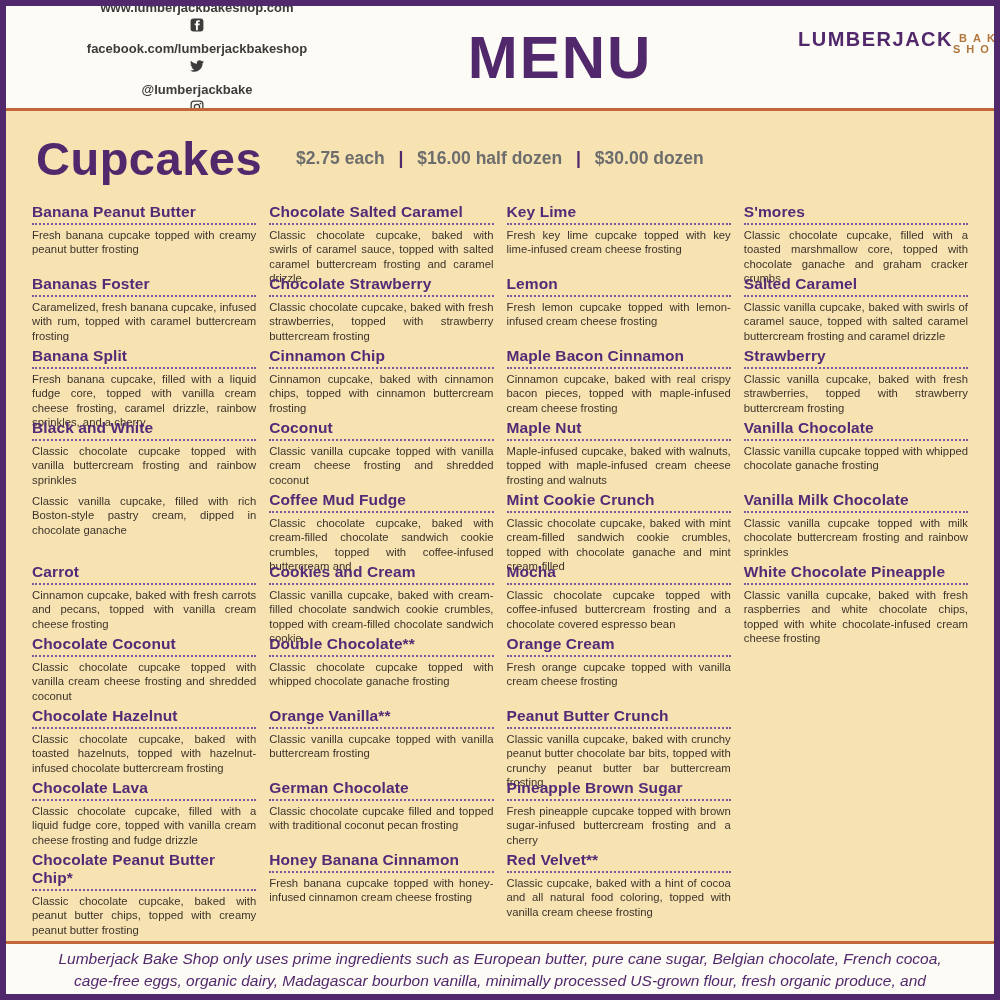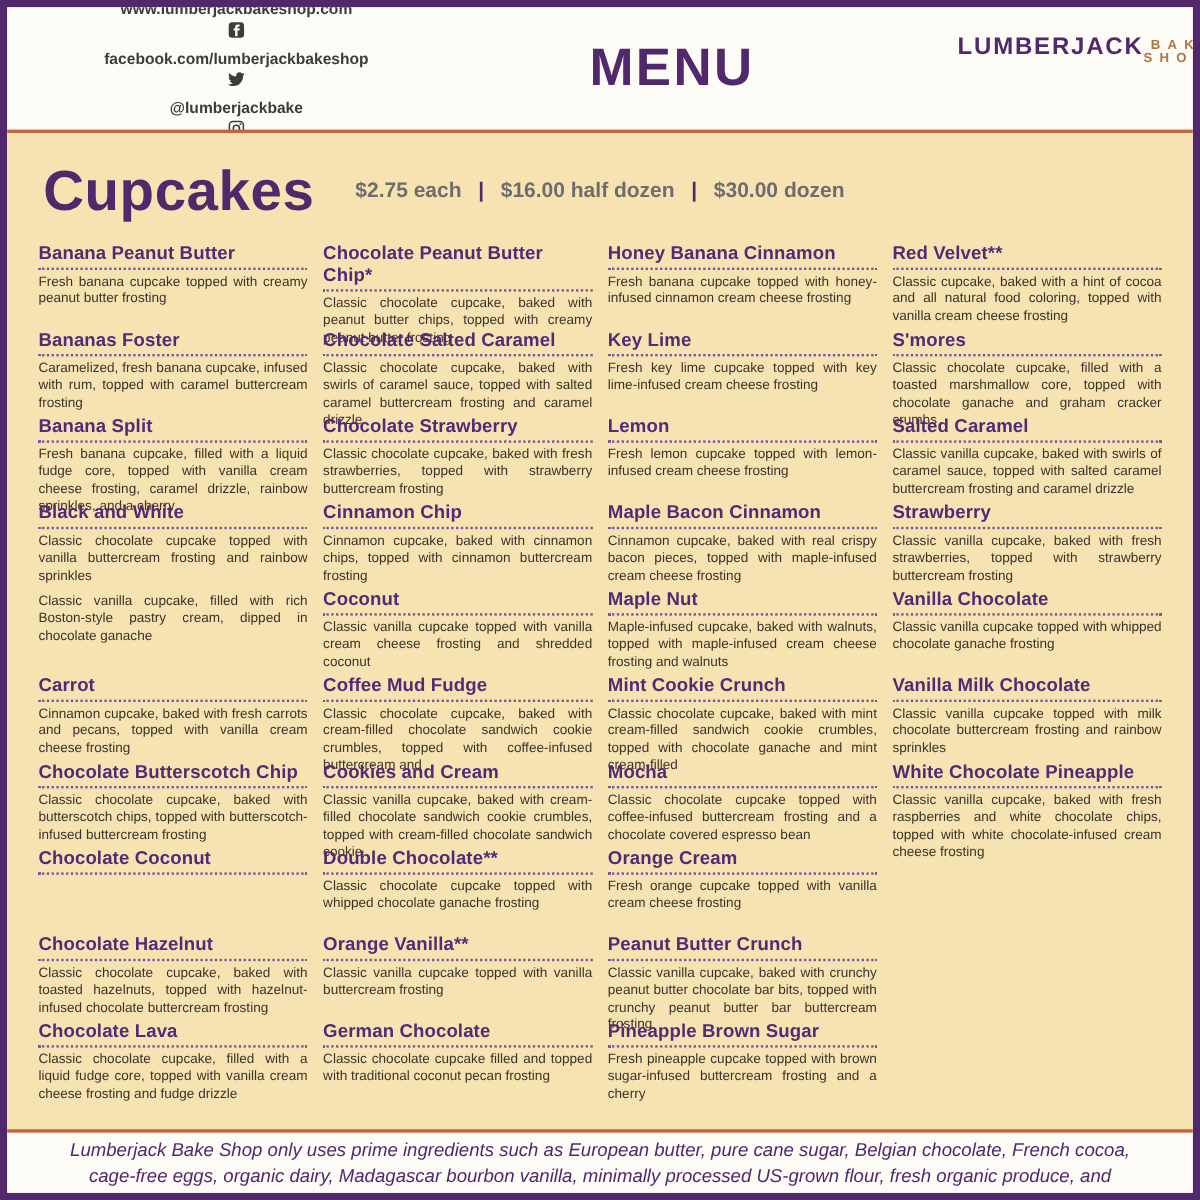--- a/index.html
+++ b/index.html
@@ -16,21 +16,21 @@
   .header{
     height:102px;flex:none;background:#fdfbf5;
     display:flex;align-items:center;
     padding:0 26px;
   }
   .social{display:flex;flex-direction:column;justify-content:center;gap:3px;width:330px;}
   .social-row{display:flex;align-items:center;gap:9px;color:#3c3c3c;font-size:13px;font-weight:600;flex-direction:column;}
   .social-row .ic{width:14px;height:14px;flex:none;display:flex;align-items:center;justify-content:center;}
   .menu-title{
     flex:1;text-align:center;color:#52286d;
-    font-size:44px;font-weight:800;letter-spacing:2px;
+    font-size:60px;font-weight:800;letter-spacing:2px;
     margin-right:40px;
   }
   .logo{width:170px;flex:none;display:flex;flex-direction:row;align-items:flex-start;line-height:1;}
   .logo-rings{margin-bottom:2px;}
   .logo-name{color:#52286d;font-size:20px;font-weight:800;letter-spacing:1.5px;}
   .logo-sub{color:#b0763f;font-size:11px;font-weight:700;letter-spacing:6px;margin-top:4px;text-indent:6px;}
   .rule{height:3px;background:#c2673c;flex:none;}
   
   .menu-section{
     flex:none;height:830px;background:#f7e3b2;
@@ -167,25 +167,22 @@
           <p class="item-desc">Classic chocolate cupcake topped with vanilla buttercream frosting and rainbow sprinkles</p>
         </div>
         <div class="menu-item">
           <p class="item-desc">Classic vanilla cupcake, filled with rich Boston-style pastry cream, dipped in chocolate ganache</p>
         </div>
         <div class="menu-item">
           <h3 class="item-name">Carrot</h3>
           <p class="item-desc">Cinnamon cupcake, baked with fresh carrots and pecans, topped with vanilla cream cheese frosting</p>
         </div>
         <div class="menu-item">
-          <h3 class="item-name">Chocolate Butterscotch Chip</h3>
-          <p class="item-desc">Classic chocolate cupcake, baked with butterscotch chips, topped with butterscotch-infused buttercream frosting</p>
-        </div>
-        <div class="menu-item">
           <h3 class="item-name">Chocolate Coconut</h3>
+          <p class="item-desc">Classic chocolate cupcake topped with vanilla cream cheese frosting and shredded coconut</p>
         </div>
         <div class="menu-item">
           <h3 class="item-name">Chocolate Hazelnut</h3>
           <p class="item-desc">Classic chocolate cupcake, baked with toasted hazelnuts, topped with hazelnut-infused chocolate buttercream frosting</p>
         </div>
         <div class="menu-item">
           <h3 class="item-name">Chocolate Lava</h3>
           <p class="item-desc">Classic chocolate cupcake, filled with a liquid fudge core, topped with vanilla cream cheese frosting and fudge drizzle</p>
         </div>
         <div class="menu-item">

